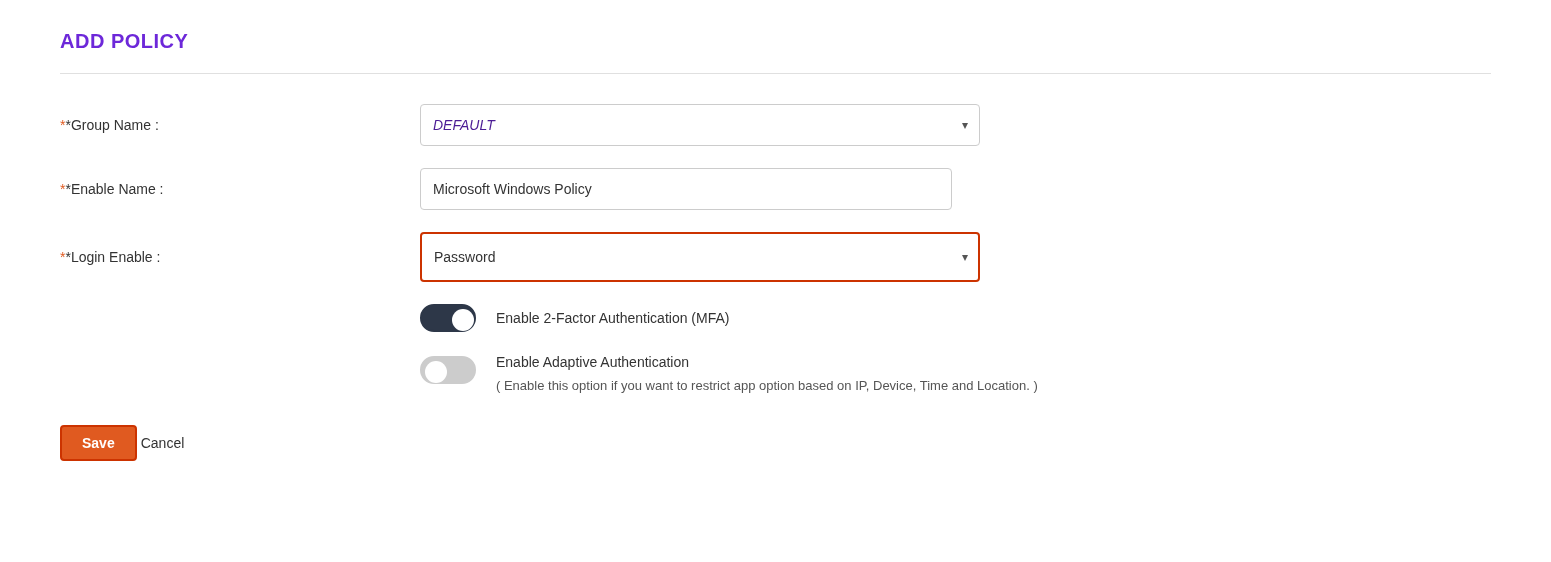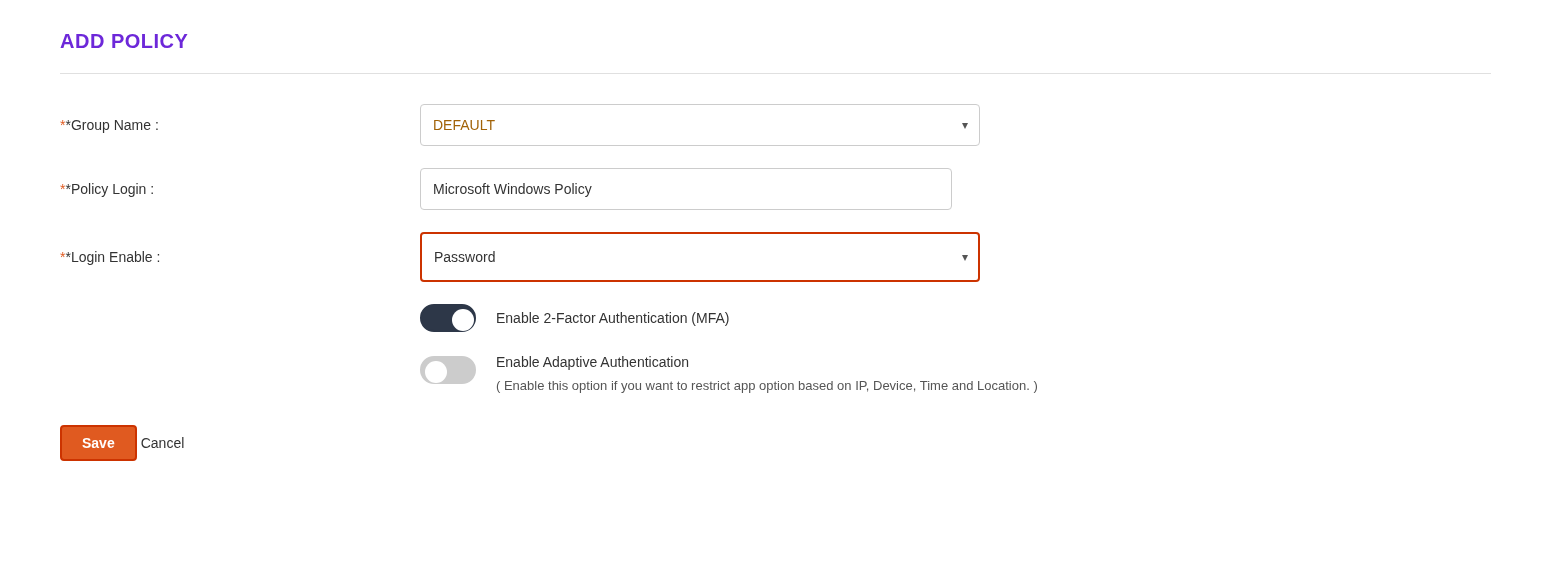--- a/index.html
+++ b/index.html
@@ -78,25 +78,26 @@
       width: 560px;
     }
 
     .select-wrapper select {
       width: 100%;
       height: 42px;
       border: 1px solid #cccccc;
       border-radius: 4px;
       padding: 0 12px;
       font-size: 14px;
-      color: #a16207;
+      color: #4c1d95;
       background: #ffffff;
       appearance: none;
       -webkit-appearance: none;
       cursor: pointer;
+      font-style: italic;
     }
 
     .select-wrapper .chevron {
       position: absolute;
       right: 12px;
       top: 50%;
       transform: translateY(-50%);
       pointer-events: none;
       color: #555;
       font-size: 12px;
@@ -267,21 +268,21 @@
           <option value="DEFAULT">DEFAULT</option>
           <option value="Group A">Group A</option>
           <option value="Group B">Group B</option>
         </select>
         <span class="chevron">▾</span>
       </div>
     </div>
 
     <div class="form-row">
       <div class="form-label">
-        <span class="required-star">*</span><span>*Policy Login :</span>
+        <span class="required-star">*</span><span>*Enable Name :</span>
       </div>
       <input type="text" class="form-control" value="Microsoft Windows Policy" placeholder="Policy Name" style="">
     </div>
 
     <div class="form-row">
       <div class="form-label">
         <span class="required-star">*</span><span>*Login Enable :</span>
       </div>
       <div class="login-method-select-wrapper">
         <select>

